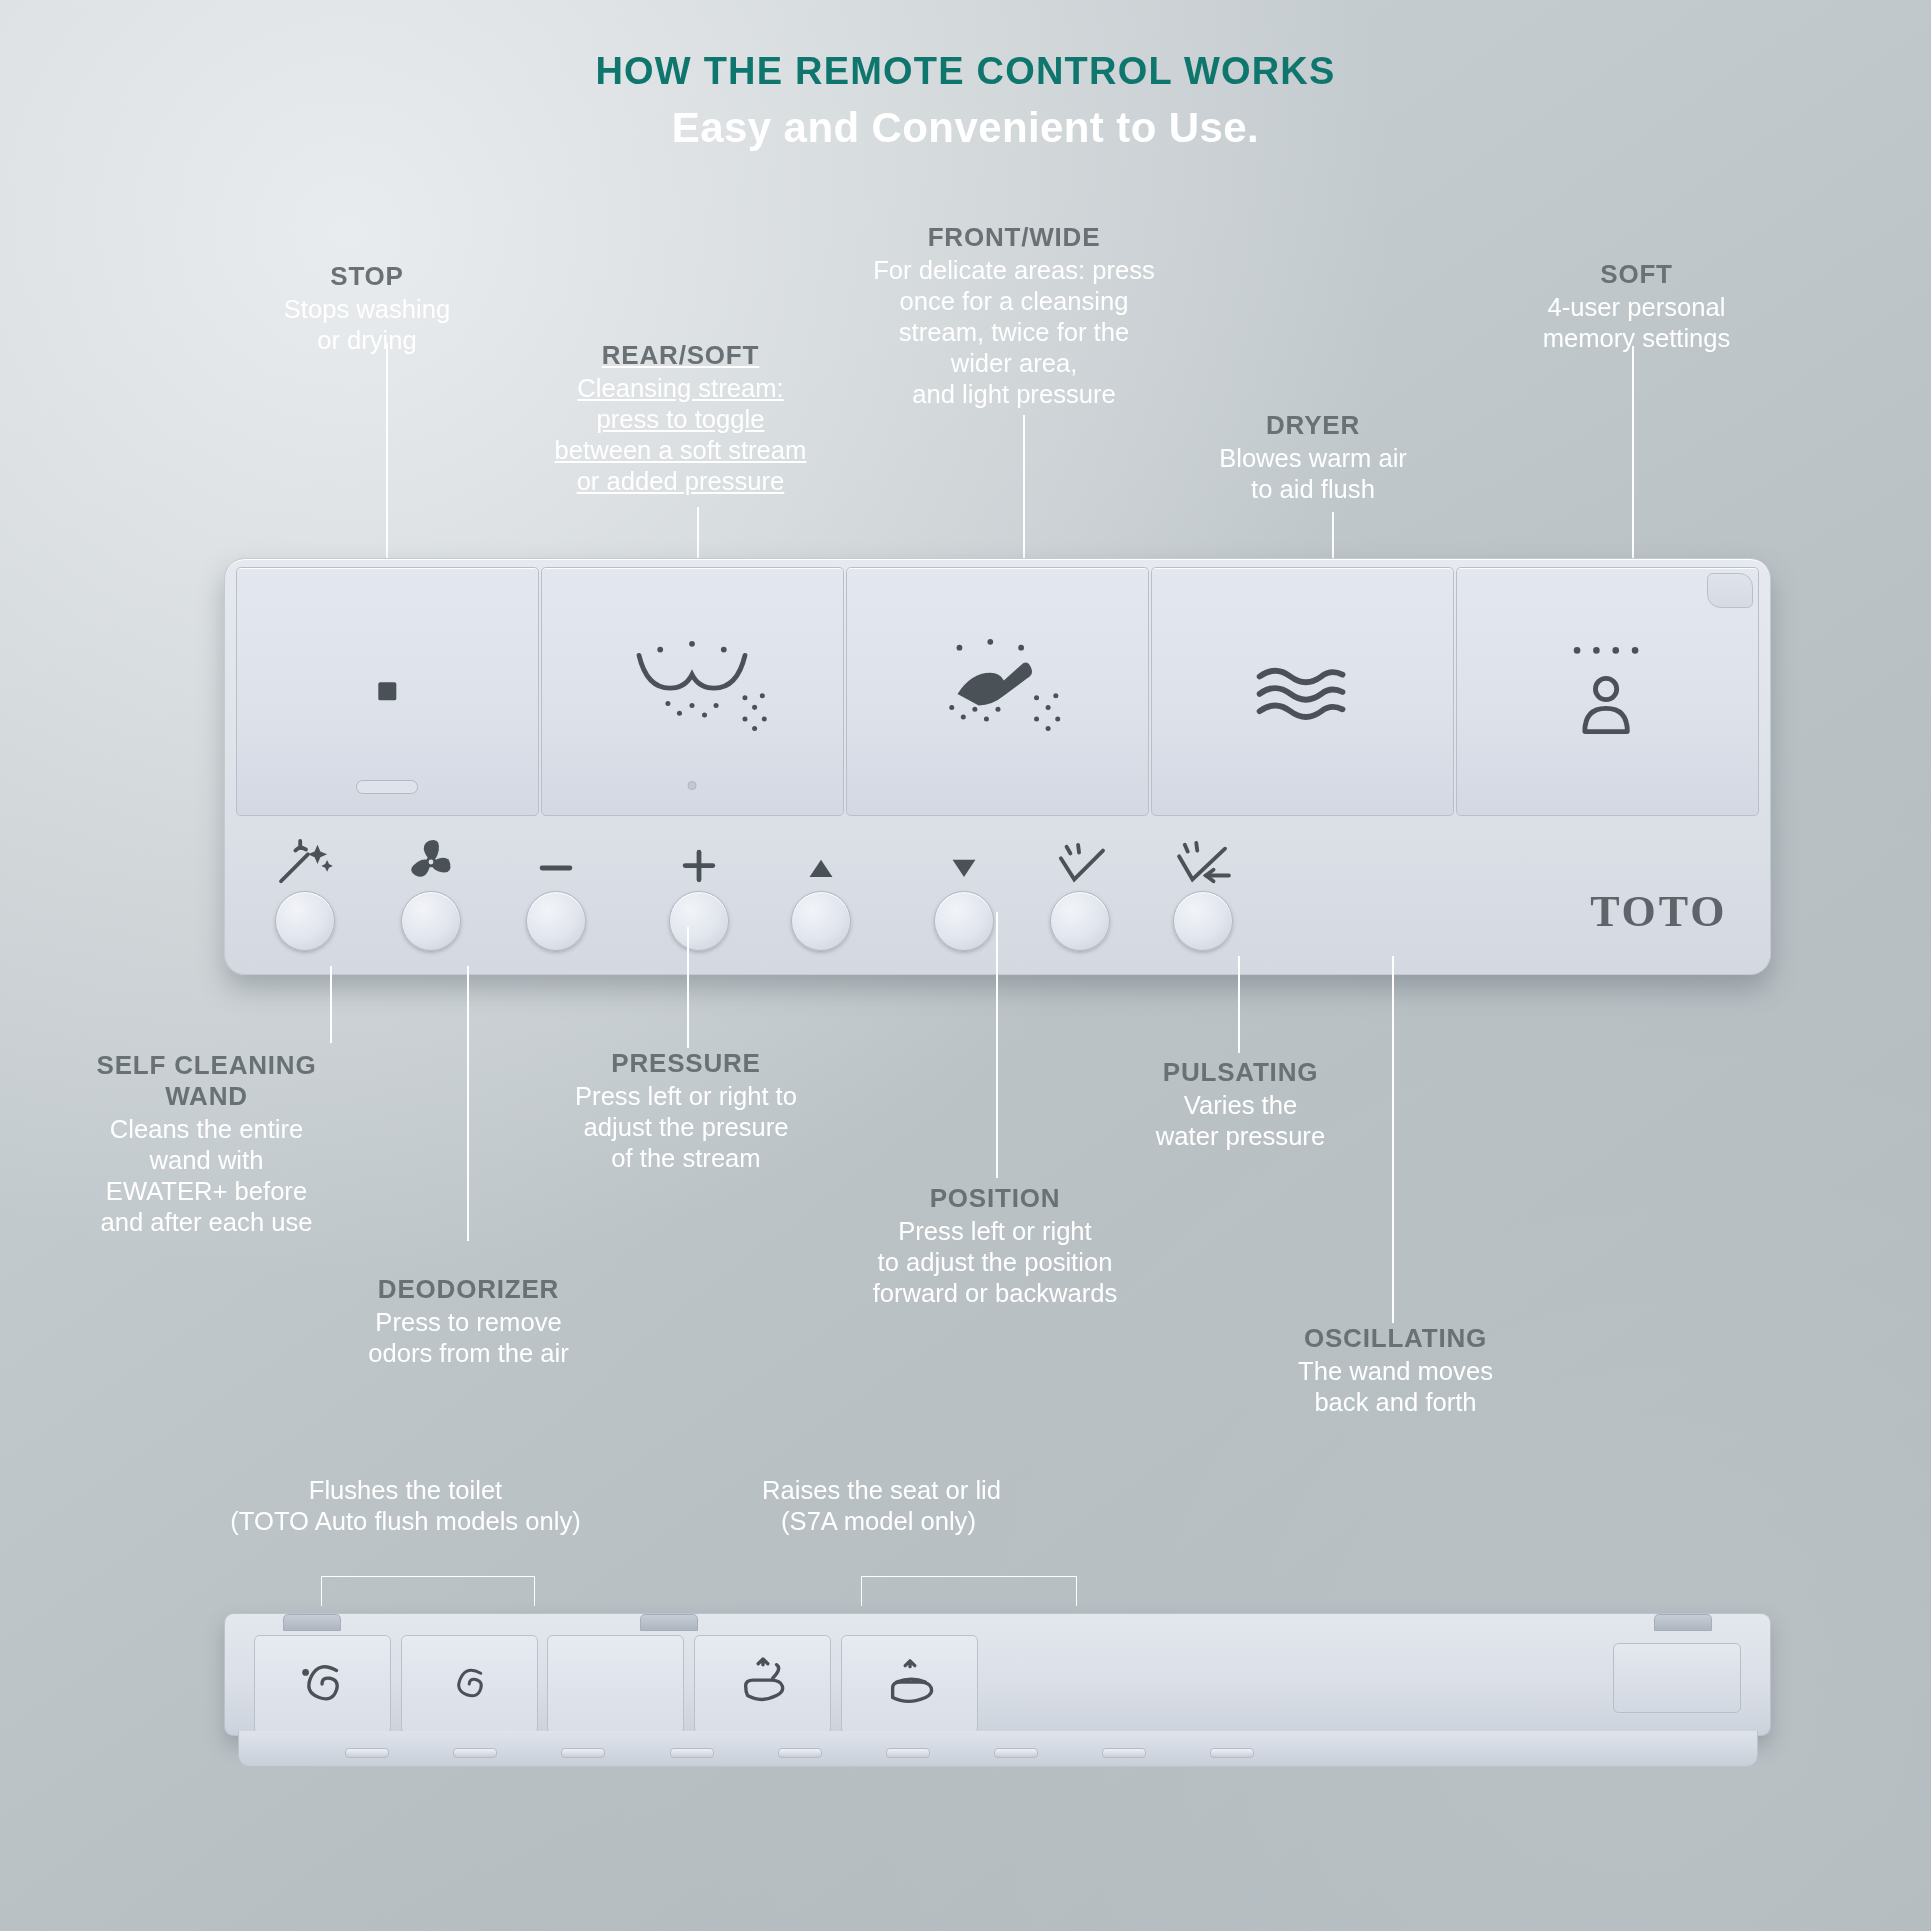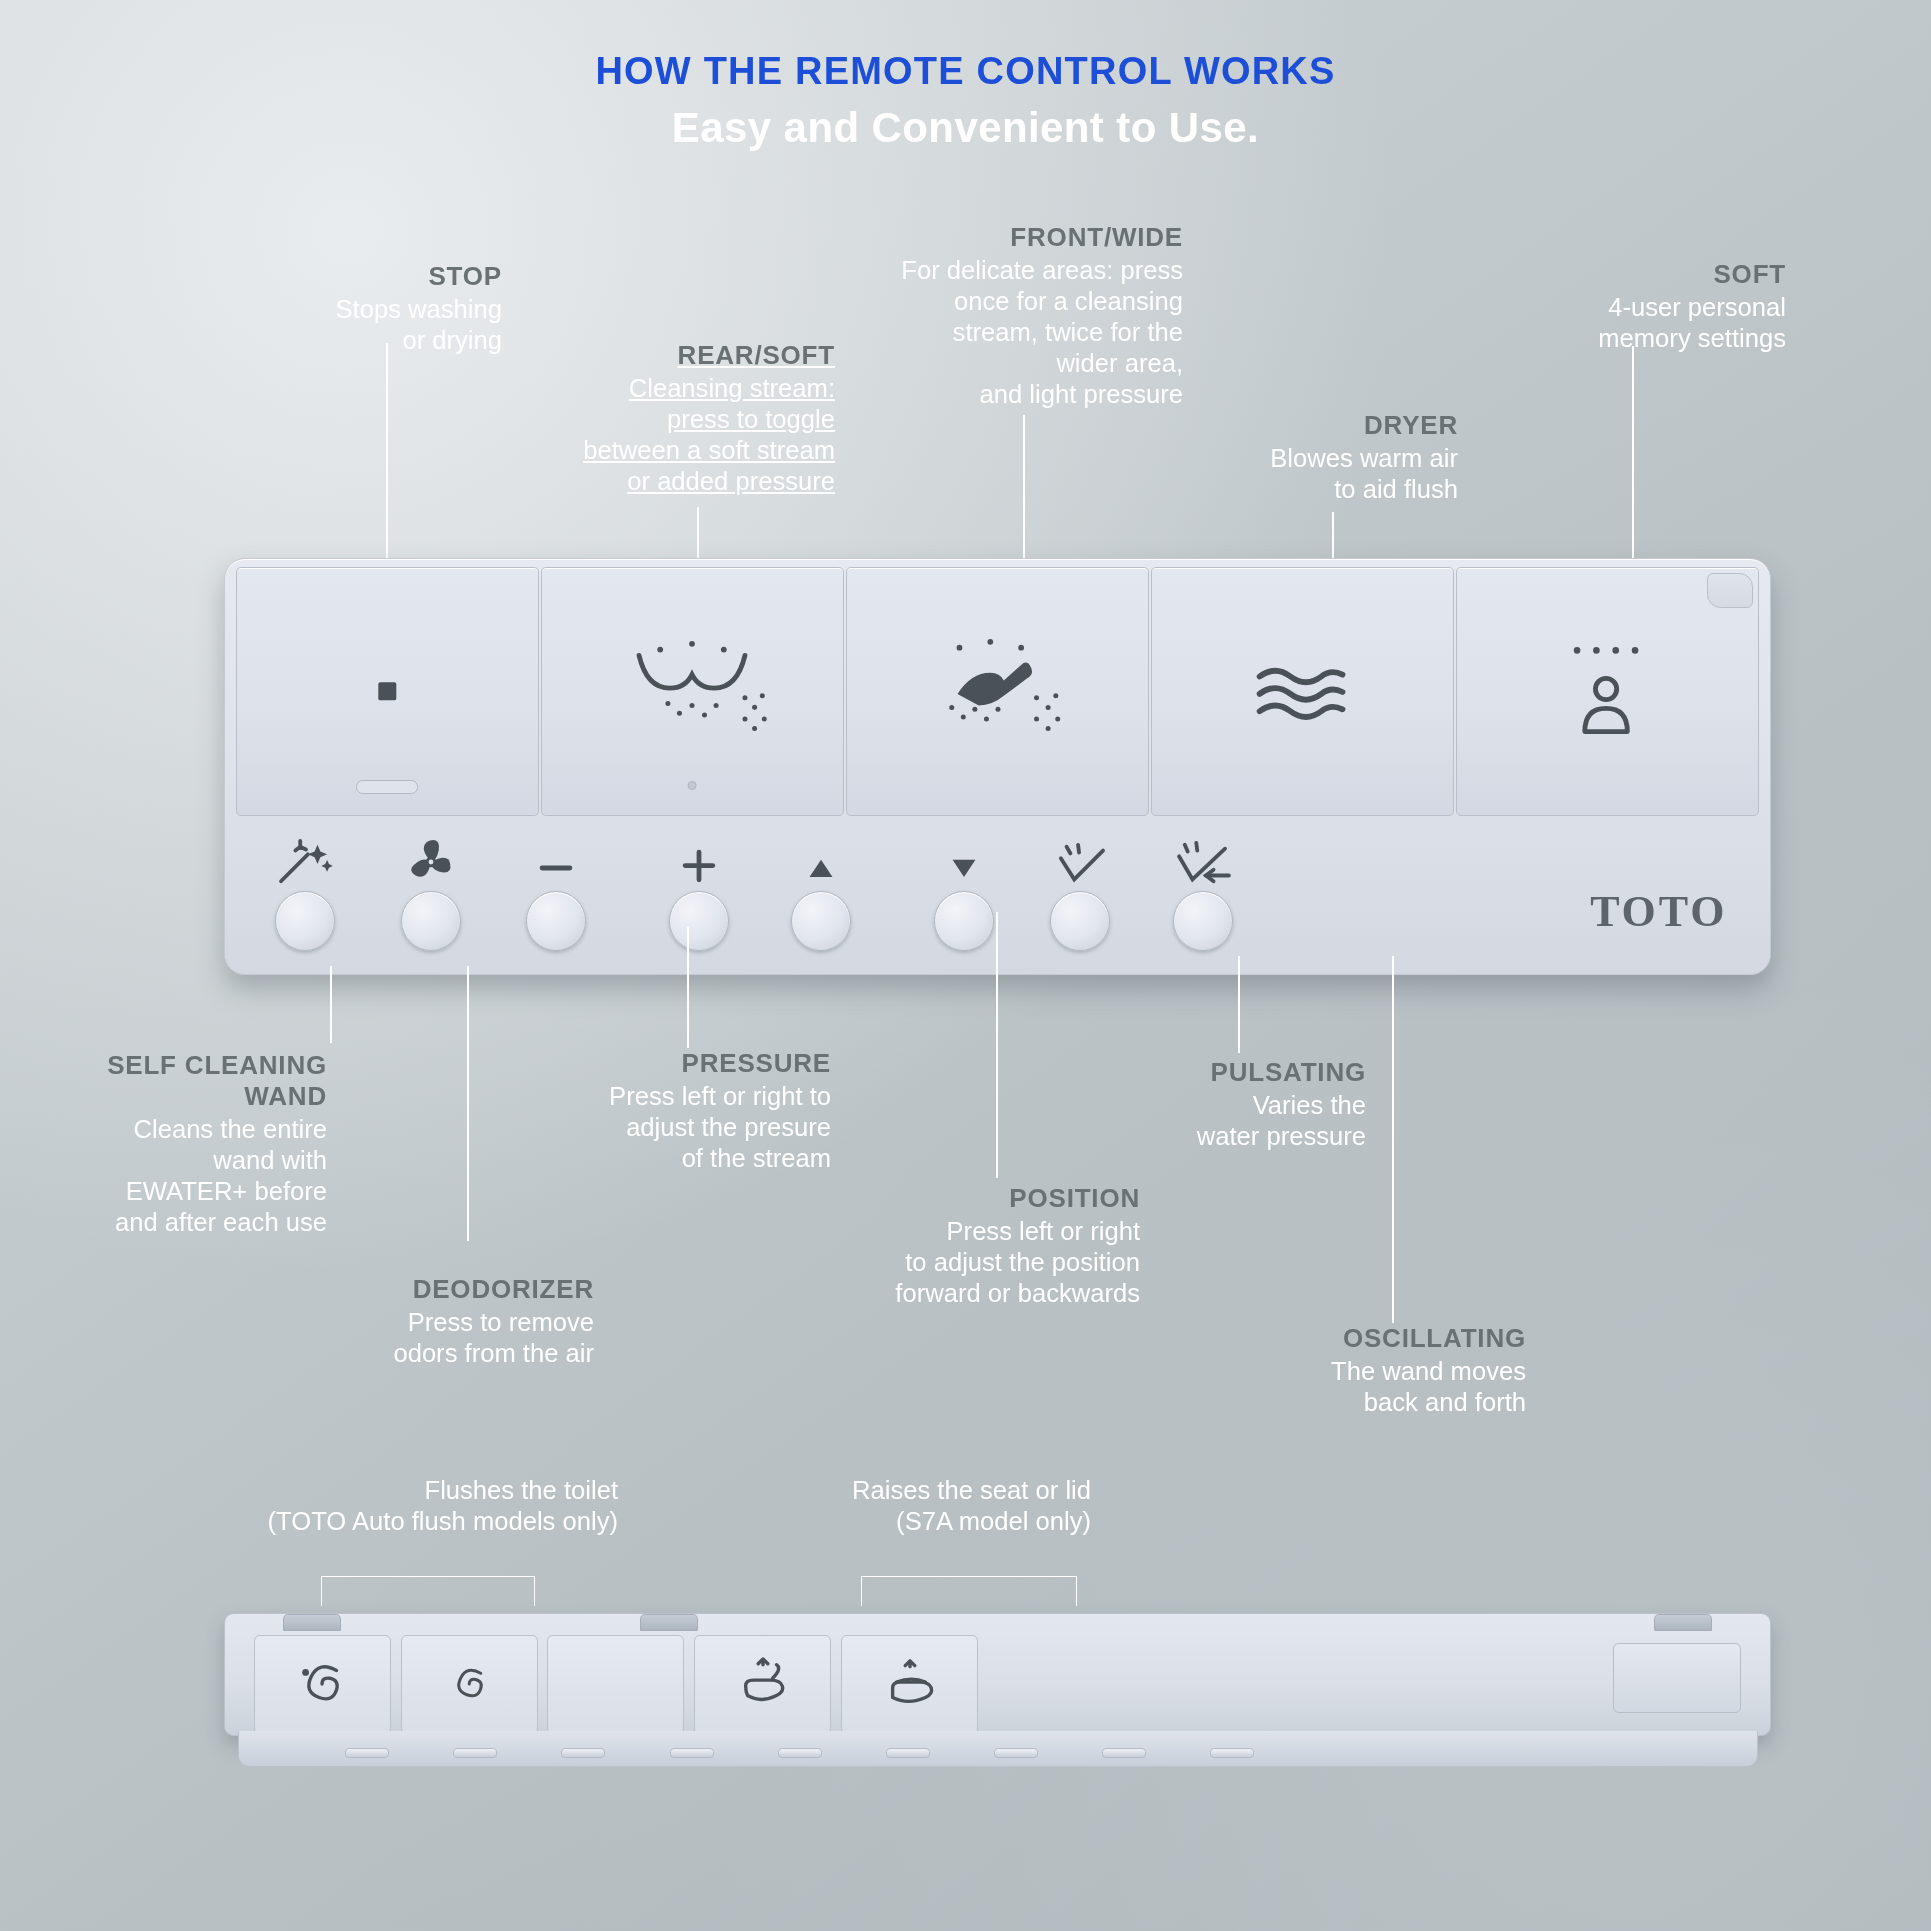--- a/index.html
+++ b/index.html
@@ -5,24 +5,24 @@
   html,body{margin:0;padding:0;}
   body{
     width:1931px;height:1931px;position:relative;overflow:hidden;
     font-family:"Liberation Sans", sans-serif;
     background:
       radial-gradient(circle at 18% 12%, #e9ecee 0%, rgba(233,236,238,0) 45%),
       radial-gradient(circle at 85% 88%, #b9c1c5 0%, rgba(185,193,197,0) 55%),
       linear-gradient(145deg,#cdd3d6 0%,#c3cacd 35%,#b7bfc3 65%,#aab3b7 100%);
   }
   .hdr{position:absolute;left:0;right:0;text-align:center;}
-  .hdr-top{top:50px;font-size:38px;font-weight:bold;letter-spacing:1.2px;color:#1d4ed8;text-align:center;}
+  .hdr-top{top:50px;font-size:38px;font-weight:bold;letter-spacing:1.2px;color:#0f766e;text-align:center;}
   .hdr-sub{top:104px;font-size:42px;font-weight:bold;color:#ffffff;letter-spacing:0.4px;}
 
-  .cap{position:absolute;text-align:right;color:#ffffff;font-size:25.6px;line-height:31px;}
+  .cap{position:absolute;text-align:center;color:#ffffff;font-size:25.6px;line-height:31px;}
   .cap .t{color:#6a7175;font-weight:bold;letter-spacing:0.8px;font-size:26px;display:block;margin-bottom:1.9px;}
 
   .lead{position:absolute;background:#ffffff;}
   .lead.v{width:1.9px;}
 
   
   #remote{
     position:absolute;left:224px;top:558px;width:1545px;height:415px;
     border-radius:21px;
     background:linear-gradient(180deg,#e6e9ef 0%,#dfe3ea 45%,#d4d9e1 100%);

